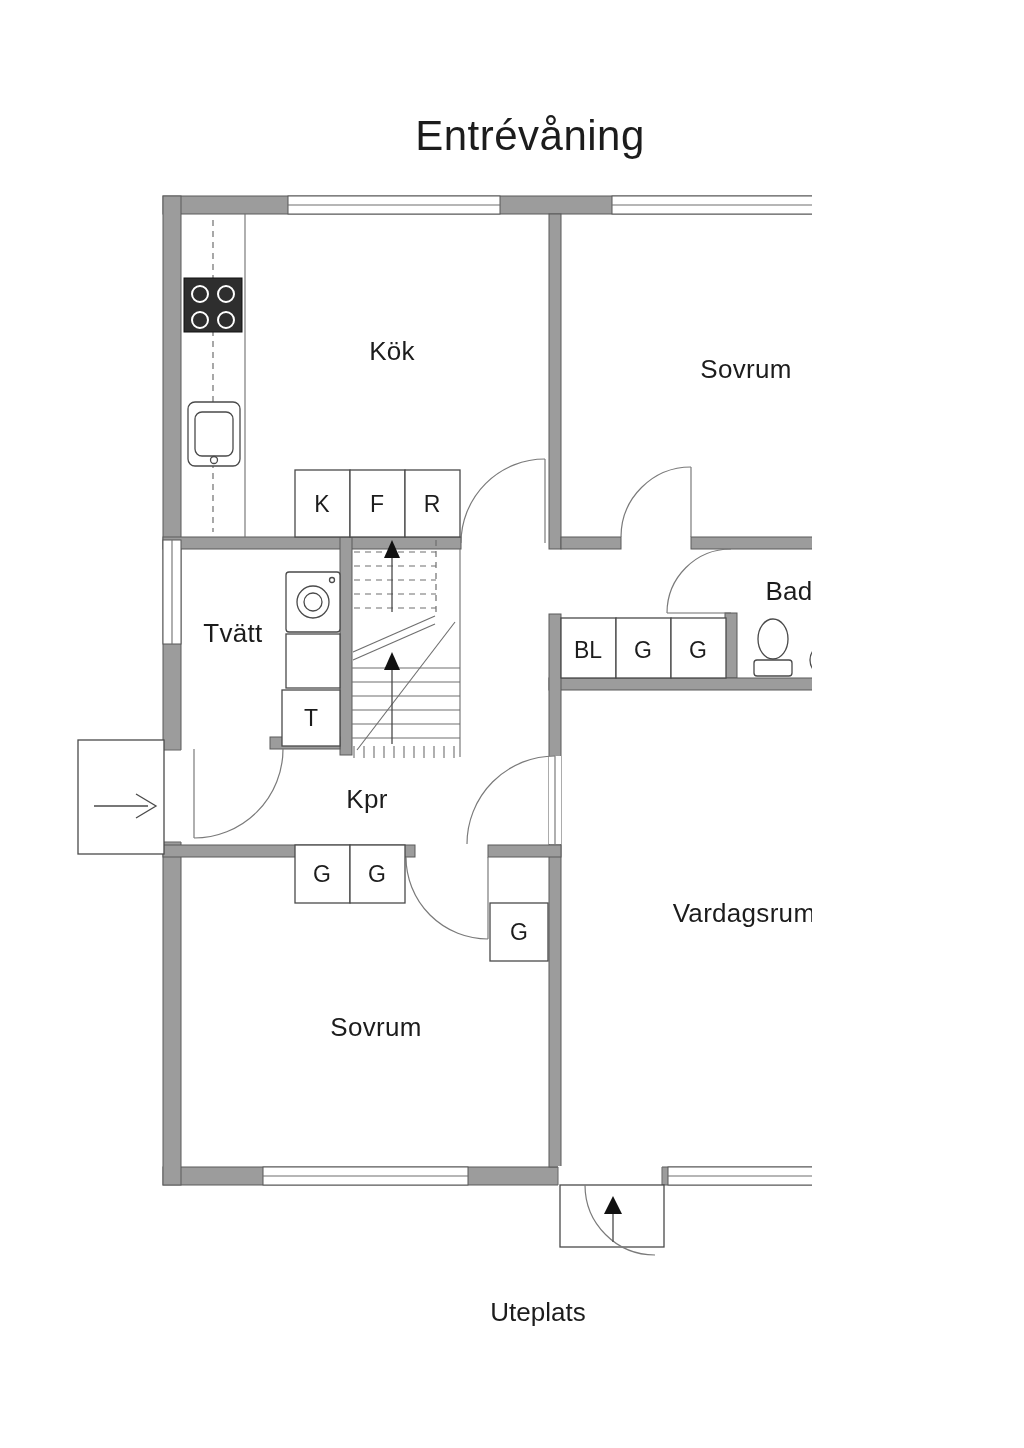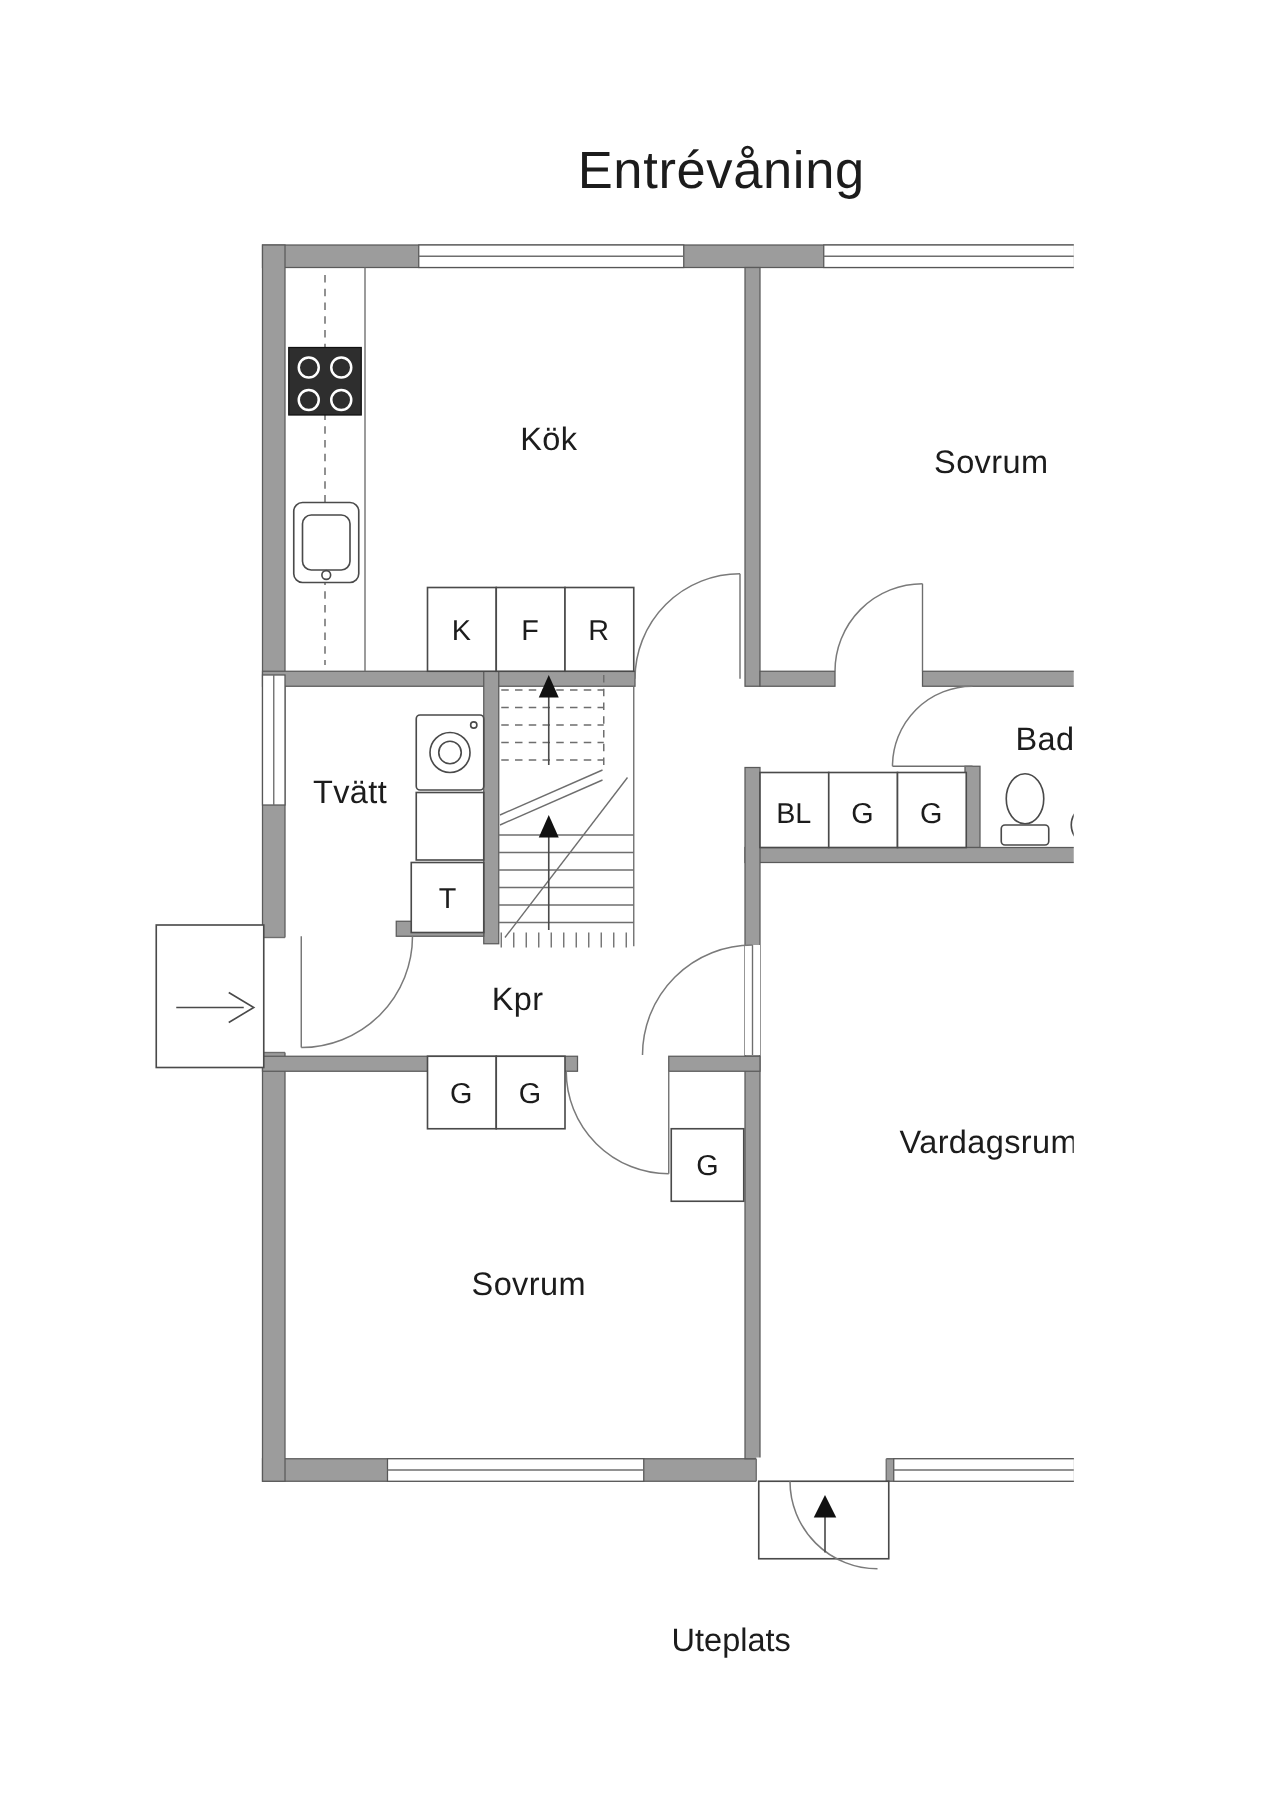--- a/index.html
+++ b/index.html
@@ -1,17 +1,17 @@
 <!DOCTYPE html>
 <html><head>
 <meta charset="utf-8">
 <style>
   html,body{margin:0;padding:0;background:#ffffff;}
   #canvas{position:relative;width:812px;height:1448px;background:#ffffff;overflow:hidden;
-          font-family:"Liberation Sans",sans-serif;margin-left:47px;}
+          font-family:"Liberation Sans",sans-serif;}
   svg{display:block;}
   .wall{fill:#9c9c9c;stroke:#5a5a5a;stroke-width:1;}
   .cut{fill:#ffffff;stroke:none;}
   .win{fill:#ffffff;stroke:#565656;stroke-width:1;}
   .thin{fill:none;stroke:#4a4a4a;stroke-width:1.3;}
   .thin-f{fill:#ffffff;stroke:#4a4a4a;stroke-width:1.3;}
   .lite{fill:none;stroke:#6e6e6e;stroke-width:1.1;}
   .dash{fill:none;stroke:#6e6e6e;stroke-width:1.2;stroke-dasharray:6 5;}
   .arc{fill:none;stroke:#7a7a7a;stroke-width:1.2;}
   .blk{fill:#111111;stroke:none;}

